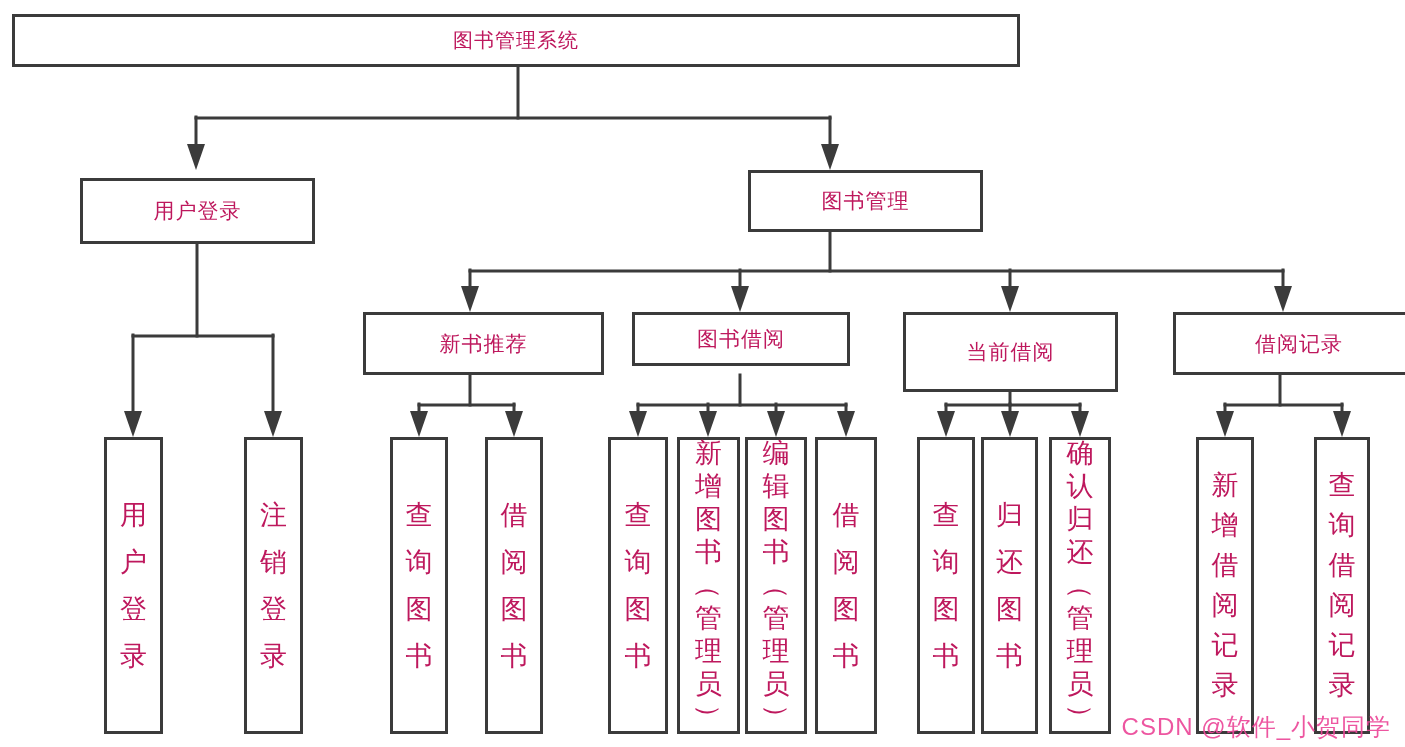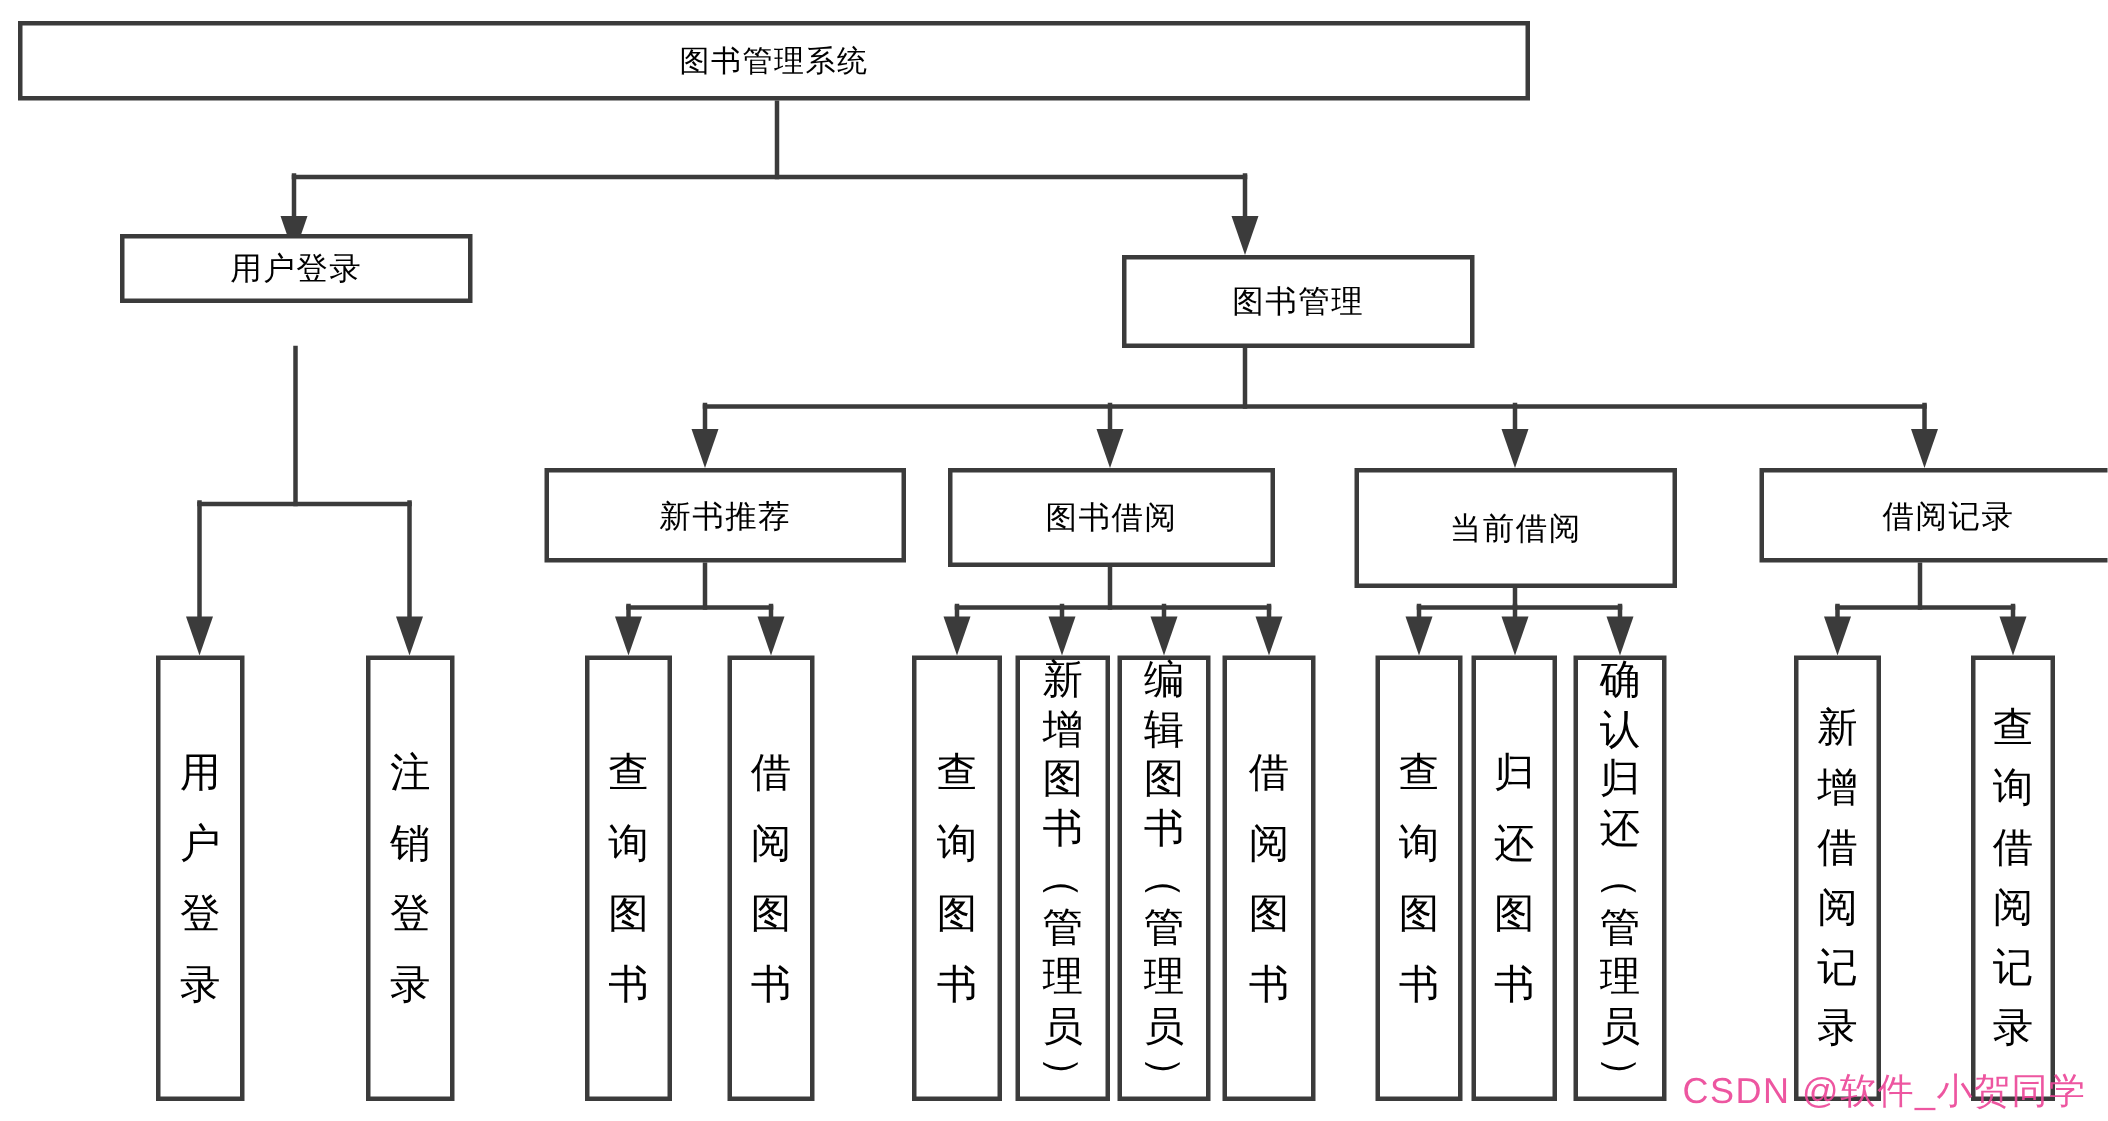--- a/index.html
+++ b/index.html
@@ -4,21 +4,21 @@
 <style>
   html,body{margin:0;padding:0;}
   body{
     width:1405px;height:747px;position:relative;background:#ffffff;
     font-family:"Liberation Sans","DejaVu Sans",sans-serif;
     overflow:hidden;
   }
   .connectors{position:absolute;left:0;top:0;}
   .node{
     position:absolute;box-sizing:border-box;background:#ffffff;
-    border:3px solid #3b3b3b;color:#000000;
+    border:3px solid #3b3b3b;color:#be185d;
     display:flex;align-items:center;justify-content:center;
   }
   .hnode{font-size:21px;letter-spacing:1px;white-space:nowrap;}
   .root{font-size:20px;}
   .leaf{flex-direction:column;font-size:27px;line-height:1;}
   .leaf .char{display:block;line-height:1;}
   .leaf .paren{transform:rotate(90deg);}
   .watermark{
     position:absolute;right:14px;bottom:4px;
     font-size:24px;letter-spacing:1px;color:#ec4899;opacity:0.92;
@@ -89,25 +89,25 @@
     <polygon points="937,411 955,411 946,437"></polygon>
     <polygon points="1001,411 1019,411 1010,437"></polygon>
     <polygon points="1071,411 1089,411 1080,437"></polygon>
     <polygon points="1216,411 1234,411 1225,437"></polygon>
     <polygon points="1333,411 1351,411 1342,437"></polygon>
   </g>
 </svg>
 
 <div class="node hnode root" style="left:12px;top:14px;width:1008px;height:53px;">图书管理系统</div>
 
-<div class="node hnode" style="left:80px;top:156px;width:235px;height:46px;">用户登录</div>
+<div class="node hnode" style="left:80px;top:178px;width:235px;height:66px;">用户登录</div>
 <div class="node hnode" style="left:712px;top:170px;width:235px;height:62px;margin-left:36px;">图书管理</div>
 
 <div class="node hnode" style="left:363px;top:312px;width:241px;height:63px;">新书推荐</div>
-<div class="node hnode" style="left:632px;top:312px;width:218px;height:66px;">图书借阅</div>
+<div class="node hnode" style="left:632px;top:312px;width:218px;height:54px;">图书借阅</div>
 <div class="node hnode" style="left:903px;top:312px;width:215px;height:80px;">当前借阅</div>
 <div class="node hnode" style="left:1173px;top:312px;width:252px;height:63px;">借阅记录</div>
 
 <div class="node leaf vtext" style="left: 104px; top: 437px; width: 59px; height: 297px; gap: 20px;">
     <span class="char">用</span>
     <span class="char">户</span>
     <span class="char">登</span>
     <span class="char">录</span>
   </div>
 <div class="node leaf vtext" style="left: 244px; top: 437px; width: 59px; height: 297px; gap: 20px;">

